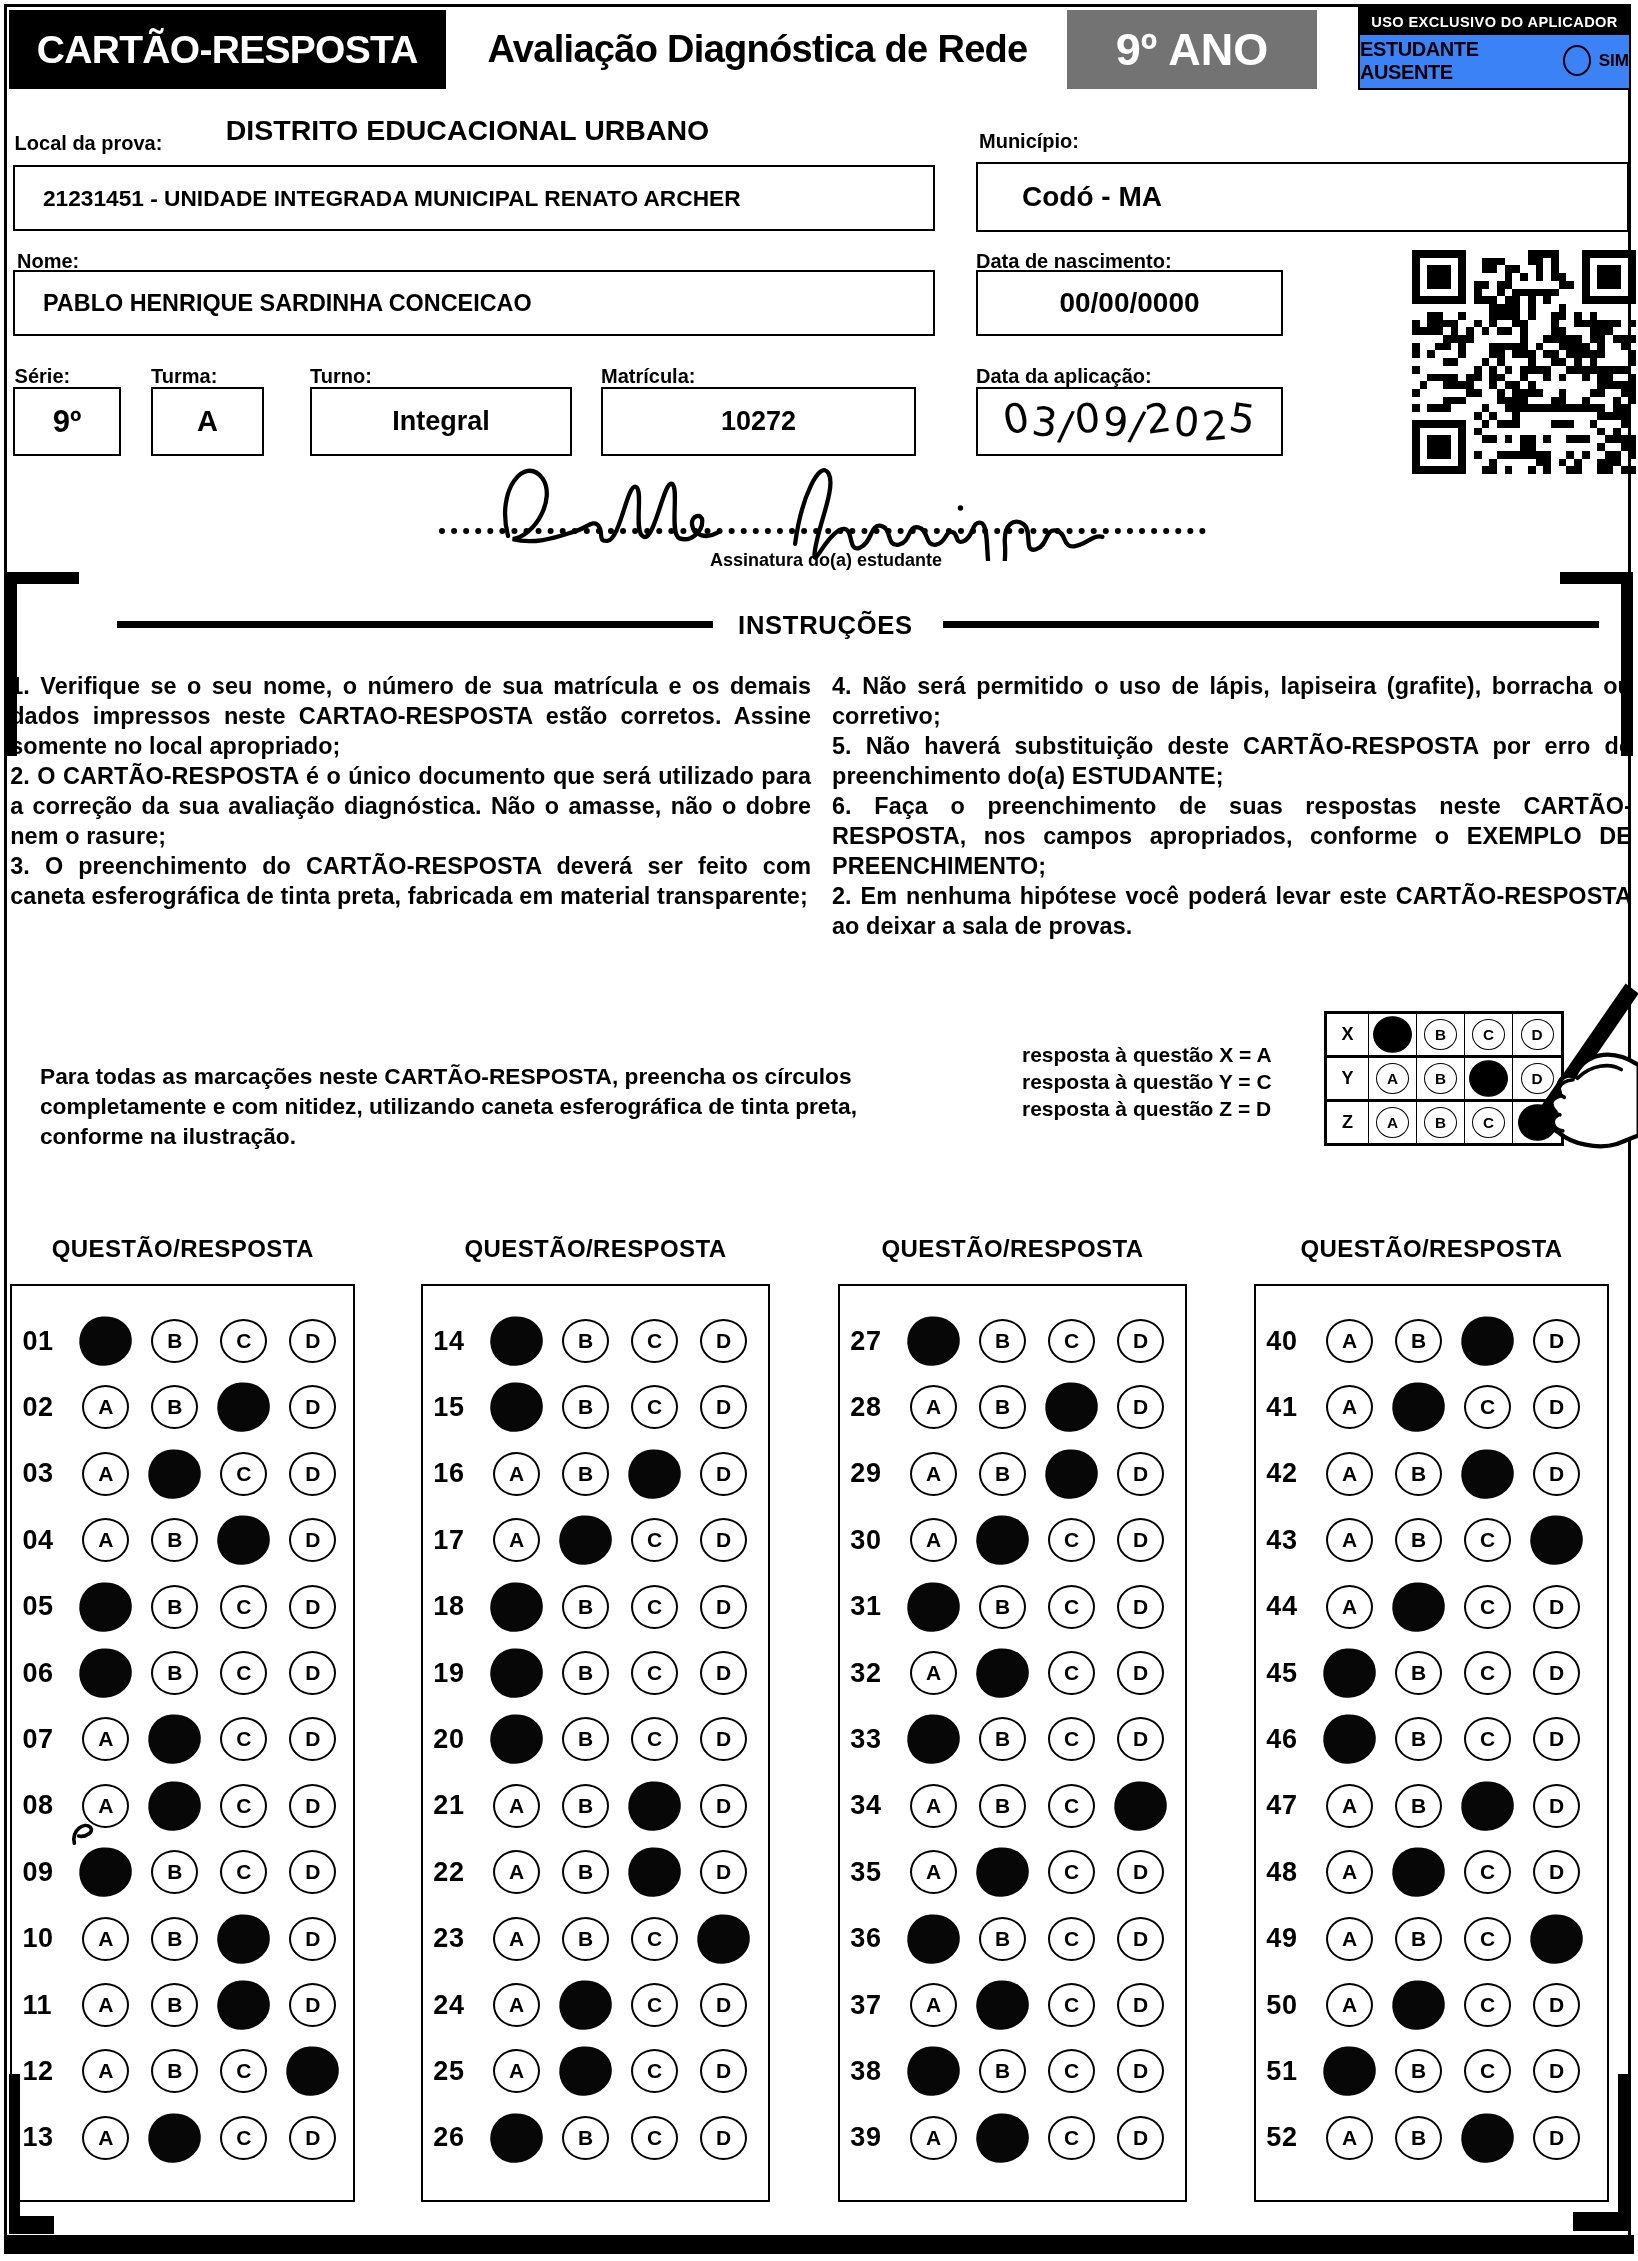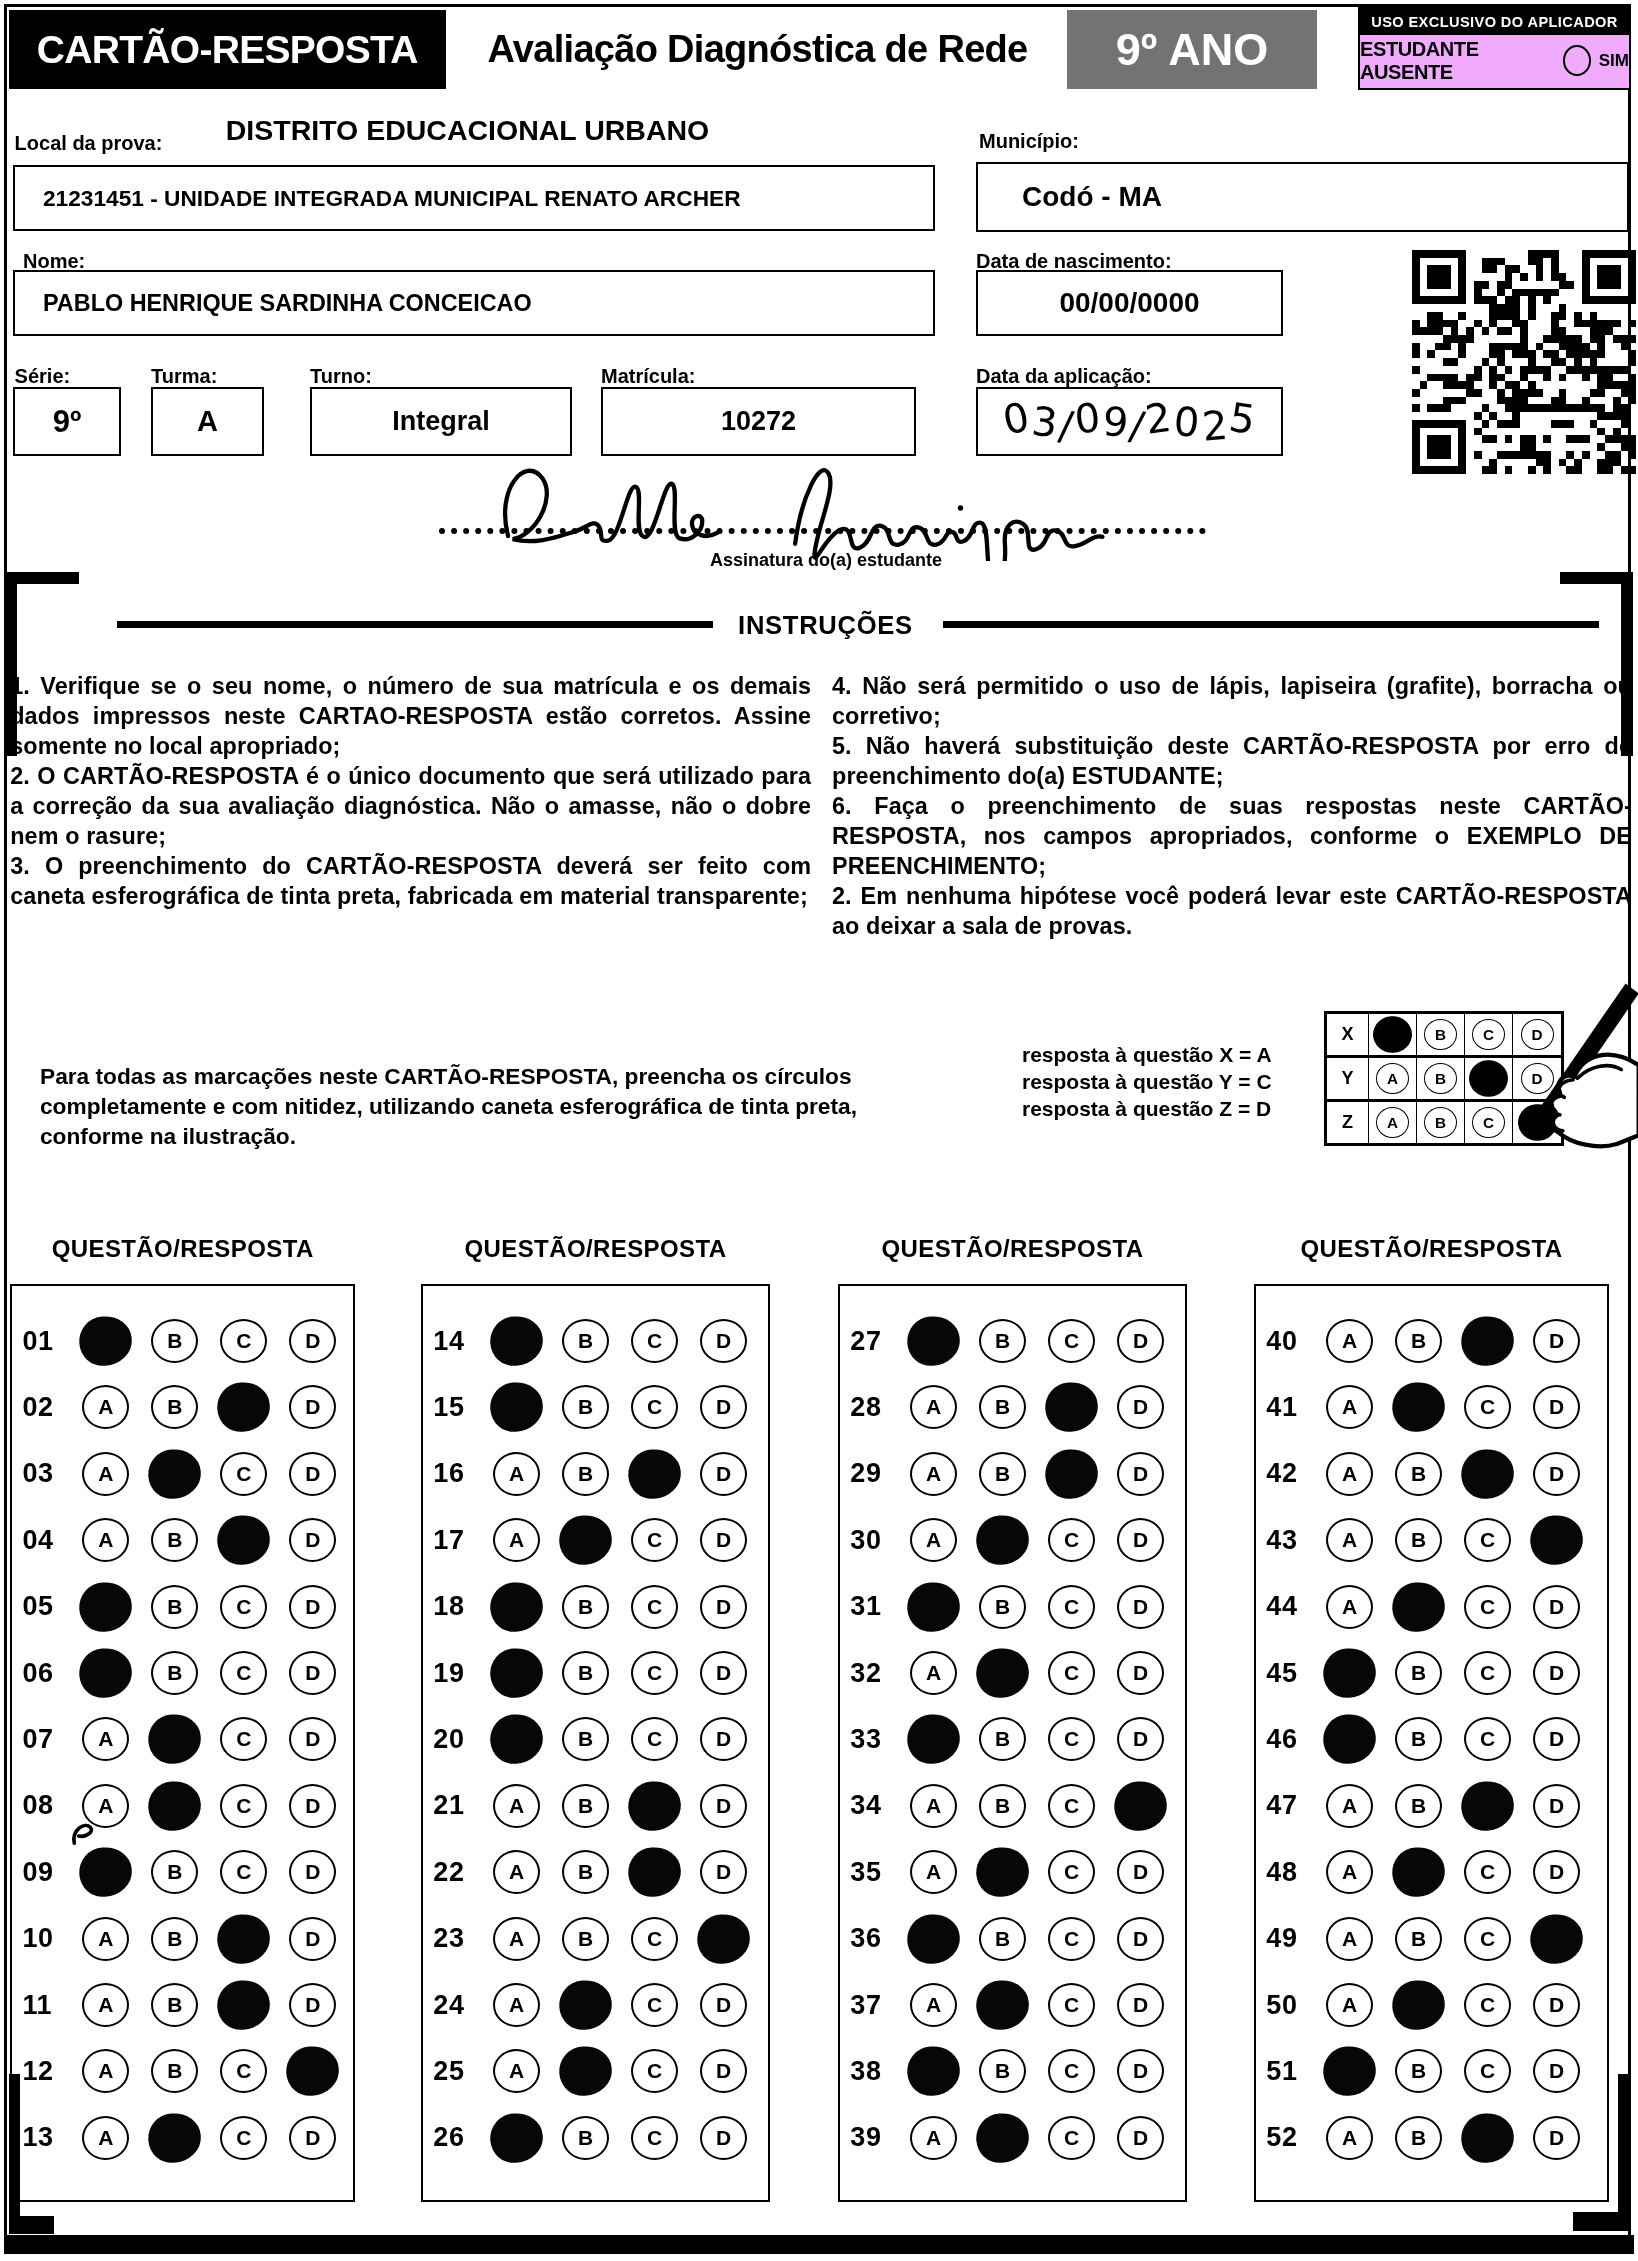--- a/index.html
+++ b/index.html
@@ -10,21 +10,21 @@
   .abs{position:absolute;box-sizing:border-box;}
   .b{font-weight:bold;}
   .ctr{display:flex;align-items:center;justify-content:center;}
   .box{border:2.9px solid #000;box-sizing:border-box;display:flex;align-items:center;background:#fff;}
   .label{font-weight:bold;font-size:20px;}
 
   
   .title-black{left:8.8px;top:10.2px;width:437px;height:79px;background:#000;color:#fff;font-size:39px;font-weight:bold;letter-spacing:-0.7px;}
   .title-exam{left:452px;top:10.2px;width:611px;height:79px;font-size:38px;font-weight:bold;letter-spacing:-0.7px;}
   .title-grade{left:1067px;top:10.2px;width:250px;height:79px;background:#737373;color:#fff;font-size:45px;font-weight:bold;}
-  .uso-box{left:1358px;top:7.3px;width:273px;height:83px;border:2.9px solid #000;background:#f0abfc;}
+  .uso-box{left:1358px;top:7.3px;width:273px;height:83px;border:2.9px solid #000;background:#3b82f6;}
   .uso-head{height:26px;background:#000;color:#fff;font-size:14.6px;font-weight:bold;letter-spacing:0.4px;display:flex;align-items:center;justify-content:center;}
   .uso-body{height:51px;display:flex;align-items:center;justify-content:center;gap:7.3px;}
   .uso-body .txt{font-size:20px;font-weight:bold;letter-spacing:-0.4px;}
   .circle-outline{width:31px;height:31px;border:2.9px solid #000;border-radius:50%;display:inline-block;box-sizing:border-box;}
   .sim{font-size:17px;font-weight:bold;}
 
   
   .school-box{left:13px;top:165px;width:922px;height:66px;padding-left:28px;font-size:22.7px;font-weight:bold;}
   .mun-box{left:976px;top:162px;width:653px;height:70px;padding-left:44px;font-size:28px;font-weight:bold;}
   .nome-box{left:13px;top:270px;width:922px;height:66px;padding-left:28px;font-size:23.4px;font-weight:bold;}
@@ -95,21 +95,21 @@
 <div class="abs b" style="left:175px;top:114px;width:585px;text-align:center;font-size:28.5px;">DISTRITO EDUCACIONAL URBANO</div>
 <div class="abs label" style="left:979px;top:130px;">Município:</div>
 
 <div class="abs box school-box">
   <span>21231451 - UNIDADE INTEGRADA MUNICIPAL RENATO ARCHER</span>
 </div>
 <div class="abs box mun-box">
   <span>Codó - MA</span>
 </div>
 
-<div class="abs label" style="left:23px;top:250px;">Nome:</div>
+<div class="abs label" style="left:17px;top:250px;">Nome:</div>
 <div class="abs box nome-box">
   <span>PABLO HENRIQUE SARDINHA CONCEICAO</span>
 </div>
 <div class="abs label" style="left:976px;top:250px;">Data de nascimento:</div>
 <div class="abs box nasc-box">
   <span>00/00/0000</span>
 </div>
 
 <svg id="qr-svg" class="abs" style="left:1412px;top:250px;width:224px;height:224px;shape-rendering:crispEdges;" viewBox="0 0 29 29" fill="#000">
     <rect x="15" y="0" width="1" height="1"></rect>

